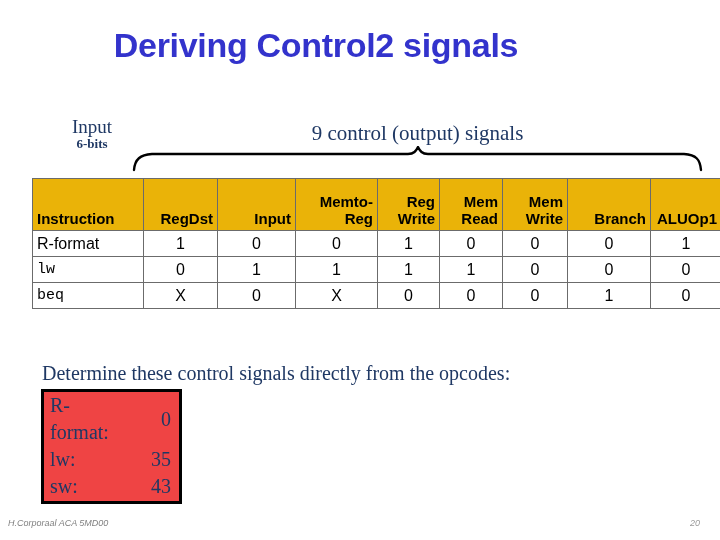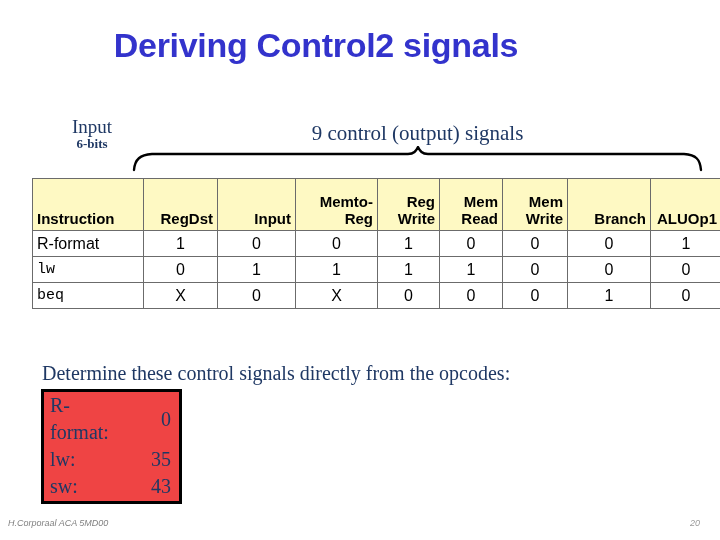--- a/index.html
+++ b/index.html
@@ -79,21 +79,21 @@
     border-collapse: collapse;
     table-layout: fixed;
     width: 665px;
   }
   #control-table td, #control-table th {
     border: 1px solid #6b6b6b;
     padding: 0;
     margin: 0;
   }
   #control-table thead th {
-    background: #fef9c3;
+    background: #eab308;
     height: 48px;
     vertical-align: bottom;
     font-family: "Liberation Sans", sans-serif;
     font-weight: bold;
     font-size: 15px;
     line-height: 17px;
     color: #000000;
     text-align: right;
     padding: 0 4px 3px 4px;
   }

